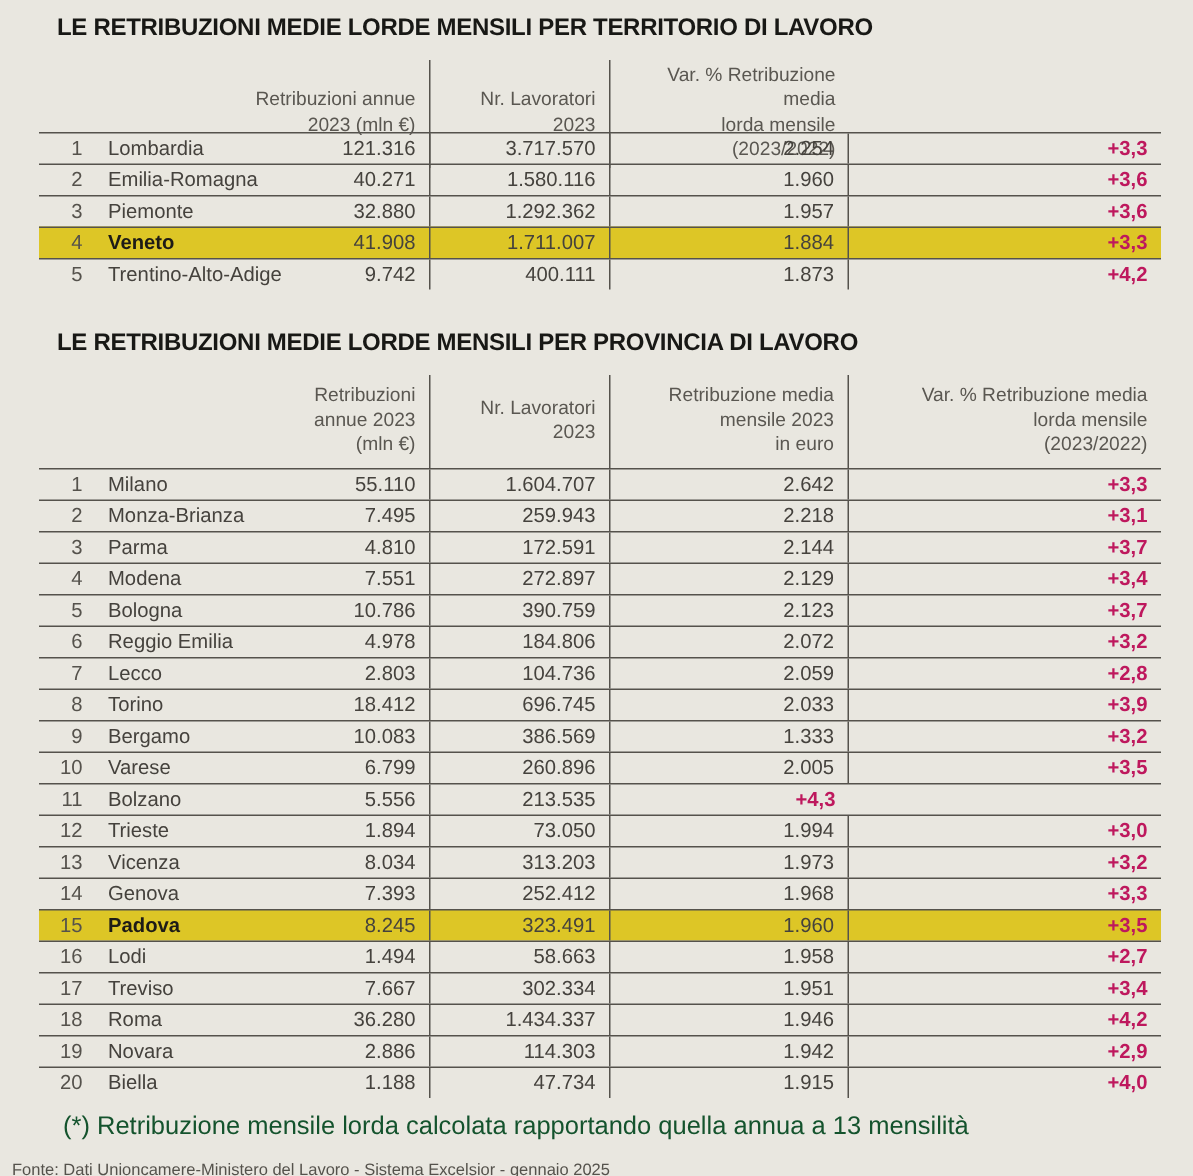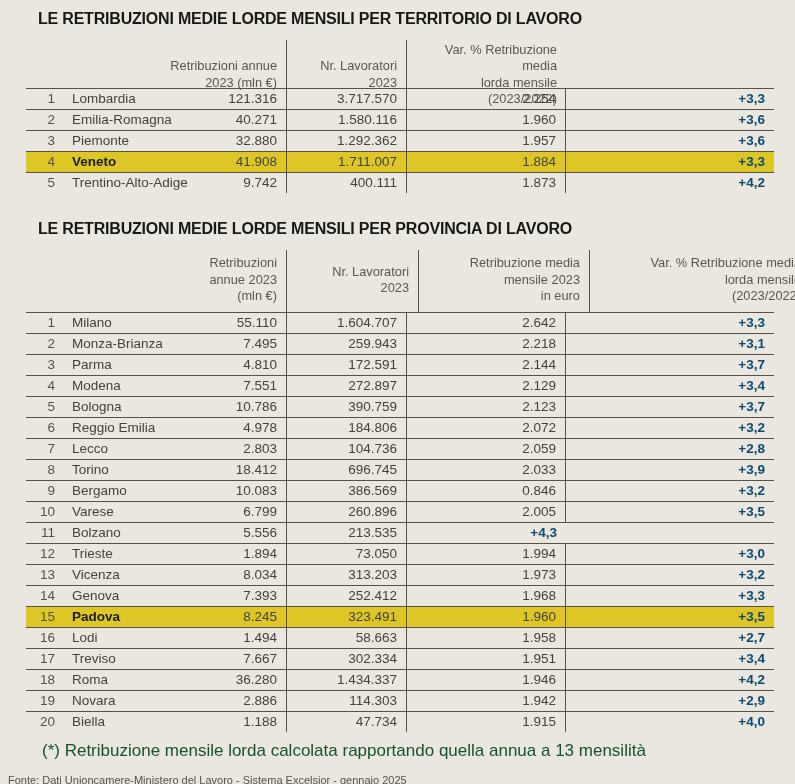--- a/index.html
+++ b/index.html
@@ -19,42 +19,42 @@
   }
   .section-territory{margin-bottom:0;}
   .section-province .table-title{margin-top:27px;}
   .tbl{width:748px;margin-top:12px;}
   .header-row{
     display:grid;
     grid-template-columns:261px 120px 159px 208px;
     font-size:12.8px;line-height:1.28;color:#5a5751;
   }
   .section-territory .header-row{height:48px;}
-  .section-province  .header-row{height:62px;gap:12px;}
+  .section-province  .header-row{height:62px;}
   .hcell{
     text-align:right;
     padding:2px 9px 4px 4px;
     border-right:1px solid #55524c;
     display:flex;flex-direction:column;justify-content:center;
     box-sizing:border-box;
   }
   .hcell:last-child{border-right:none;}
   .row{
     display:grid;
     grid-template-columns:38px 140px 83px 120px 159px 208px;
     height:21px;line-height:20px;
     border-top:1px solid #55524c;
     font-size:13.5px;
     box-sizing:border-box;
   }
   .cell{overflow:hidden;white-space:nowrap;box-sizing:border-box;}
   .c-rank{text-align:right;padding-right:9px;color:#55524c;}
   .c-name{padding-left:8px;}
   .c-num{text-align:right;padding-right:9px;border-right:1px solid #55524c;}
-  .c-var{text-align:right;padding-right:9px;font-weight:700;color:#0c4a6e;}
+  .c-var{text-align:right;padding-right:9px;font-weight:700;color:#be185d;}
   .row.highlight{background:#ddc626;}
   .row.highlight .c-name{font-weight:700;color:#1d1b17;}
   .footnote{
     margin:9px 0 0 16px;
     font-size:17px;color:#14532d;white-space:nowrap;
   }
   .source-line{
     margin:13px 0 0 -18px;
     font-size:11px;color:#55524c;white-space:nowrap;
   }
@@ -201,21 +201,21 @@
     <div class="cell c-num">696.745</div>
     <div class="cell c-num">2.033</div>
     <div class="cell c-var">+3,9</div>
   </div>
 
   <div class="row">
     <div class="cell c-rank">9</div>
     <div class="cell c-name">Bergamo</div>
     <div class="cell c-num">10.083</div>
     <div class="cell c-num">386.569</div>
-    <div class="cell c-num">0.846</div>
+    <div class="cell c-num">1.333</div>
     <div class="cell c-var">+3,2</div>
   </div>
 
   <div class="row">
     <div class="cell c-rank">10</div>
     <div class="cell c-name">Varese</div>
     <div class="cell c-num">6.799</div>
     <div class="cell c-num">260.896</div>
     <div class="cell c-num">2.005</div>
     <div class="cell c-var">+3,5</div>

